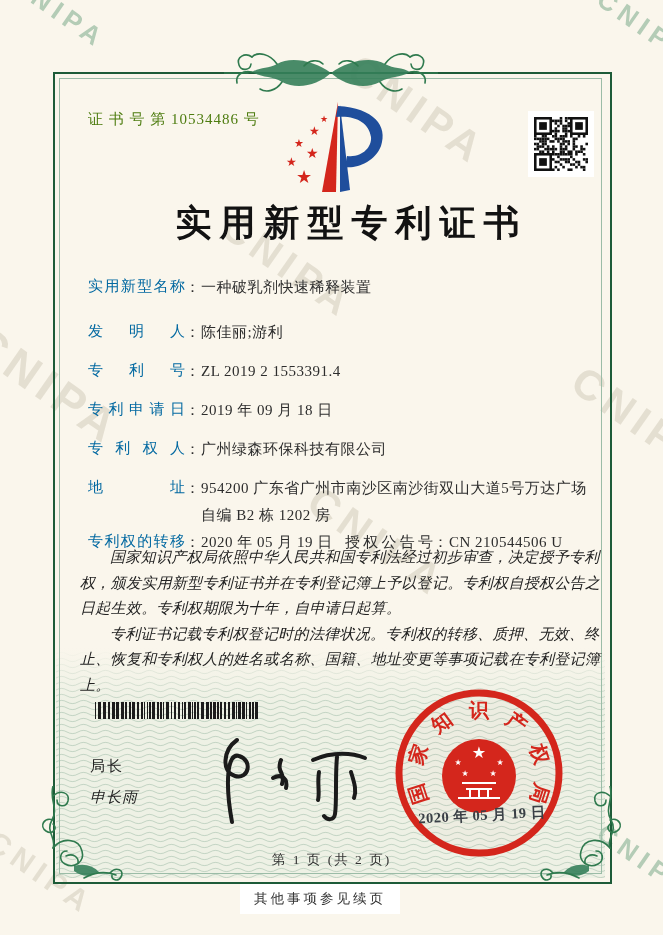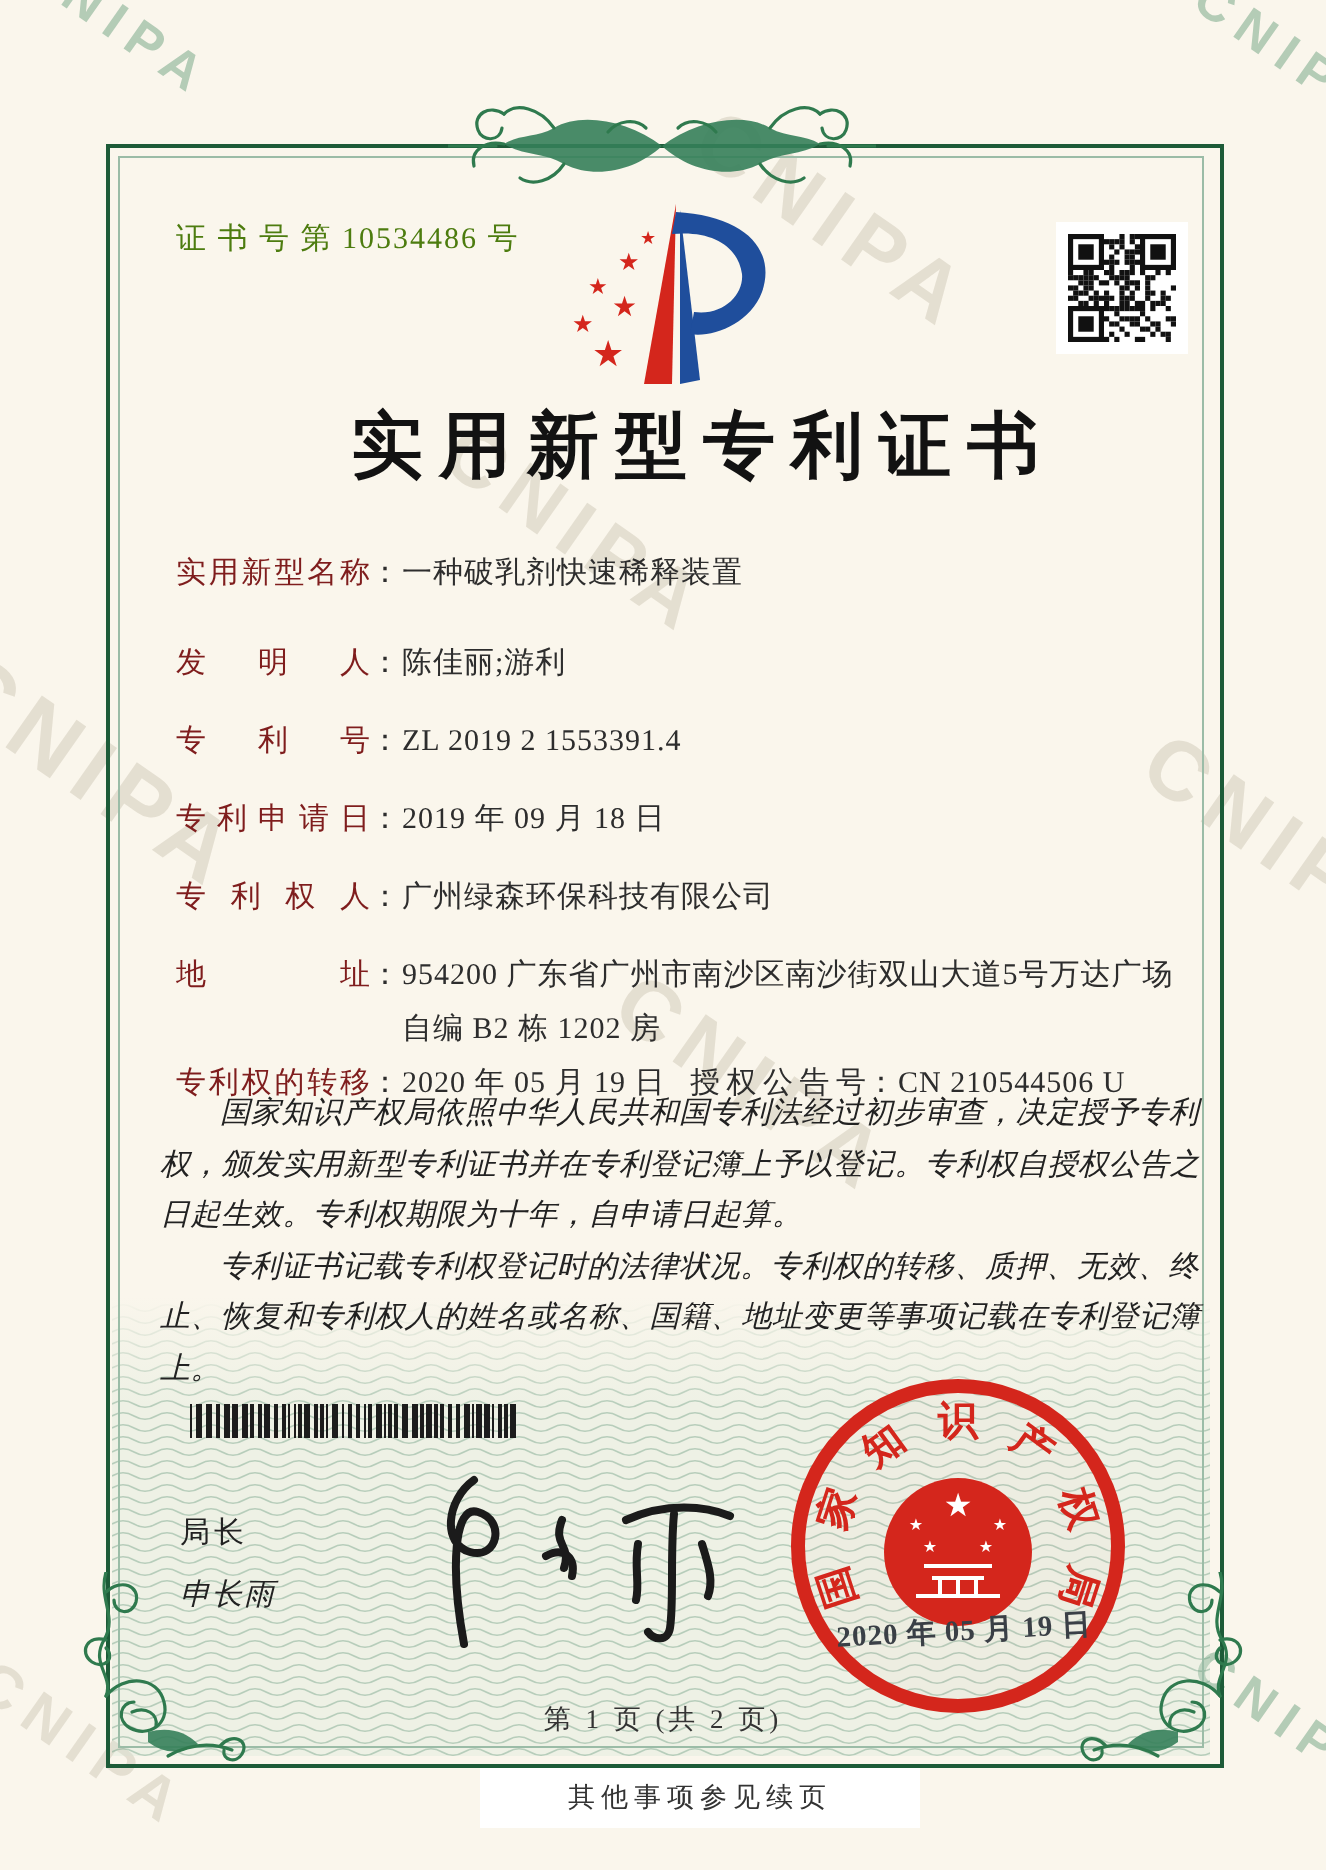--- a/index.html
+++ b/index.html
@@ -45,21 +45,21 @@
   .title{position:absolute;left:53px;top:199px;width:557px;text-align:center;
     font-size:36px;font-weight:700;letter-spacing:8px;color:#121212;z-index:4;padding-left:20px;}
   .qr{position:absolute;left:528px;top:111px;width:66px;height:66px;background:#fff;
     z-index:4;display:flex;align-items:center;justify-content:center;}
   
   .fields{position:absolute;left:88px;top:278px;width:506px;font-size:15px;
     line-height:19px;z-index:4;color:#2d2d2d;}
   .f-row{margin-bottom:20px;white-space:nowrap;}
   .f-row.first{margin-bottom:26px;}
   .f-label{display:inline-block;width:97px;text-align:justify;text-align-last:justify;
-    vertical-align:top;color:#7f1d1d;font-family:Liberation Mono, monospace;}
+    vertical-align:top;color:#0369a1;font-family:Liberation Mono, monospace;}
   .f-colon{display:inline-block;width:16px;vertical-align:top;}
   .f-value{letter-spacing:.5px;}
   .addr-line2{padding-left:113px;margin-top:8px;}
   .f-row.grant{display:flex;margin-bottom:0;}
   .grant-value{display:inline-block;width:144px;letter-spacing:.5px;}
   .f-label2{display:inline-block;width:88px;text-align:justify;text-align-last:justify;}
   
   .body-text{position:absolute;left:80px;top:545px;width:524px;font-size:15px;
     line-height:25.5px;color:#222;font-style:italic;z-index:4;}
   .body-text p{margin:0;text-indent:2em;letter-spacing:.3px;}
@@ -73,21 +73,21 @@
     font-family:"Liberation Sans","DejaVu Sans",sans-serif;z-index:4;letter-spacing:1px;font-style:italic;}
   .sig-hand{position:absolute;left:185px;top:730px;width:210px;height:98px;z-index:4;}
   .seal{position:absolute;left:392px;top:686px;width:174px;height:174px;z-index:5;}
   .seal-char{fill:#d4261c;font-size:20px;font-weight:700;text-anchor:middle;
     font-family:"Liberation Serif","DejaVu Serif",serif;}
   .seal-date{position:absolute;left:396px;top:806px;width:172px;text-align:center;
     font-size:14.5px;font-weight:600;color:#3a3f46;letter-spacing:.5px;
     transform:rotate(-3deg);z-index:6;}
   .page-info{position:absolute;left:53px;top:851px;width:557px;text-align:center;
     font-size:13.5px;letter-spacing:2px;color:#333;z-index:4;}
-  .footer-note{position:absolute;left:240px;top:884px;width:220px;height:30px;
+  .footer-note{position:absolute;left:240px;top:884px;width:160px;height:30px;
     background:#ffffff;text-align:center;line-height:30px;font-size:13.5px;
     letter-spacing:3px;color:#333;z-index:4;}
   .orn path{fill:none;stroke:#2f7a4e;stroke-width:1.6;stroke-linecap:round;}
   .orn .leaf{fill:#35805a;stroke:none;opacity:.9;}
 </style>
 </head>
 <body>
 
 <div class="cert">
 

